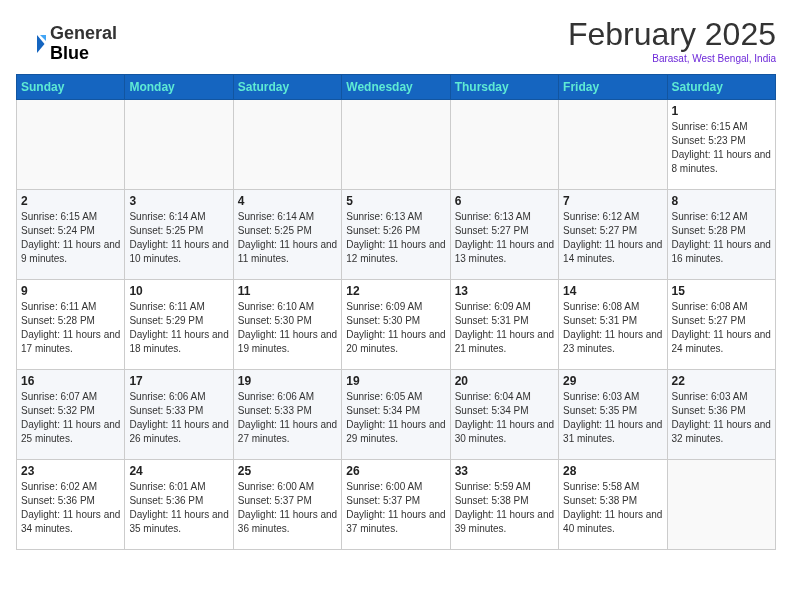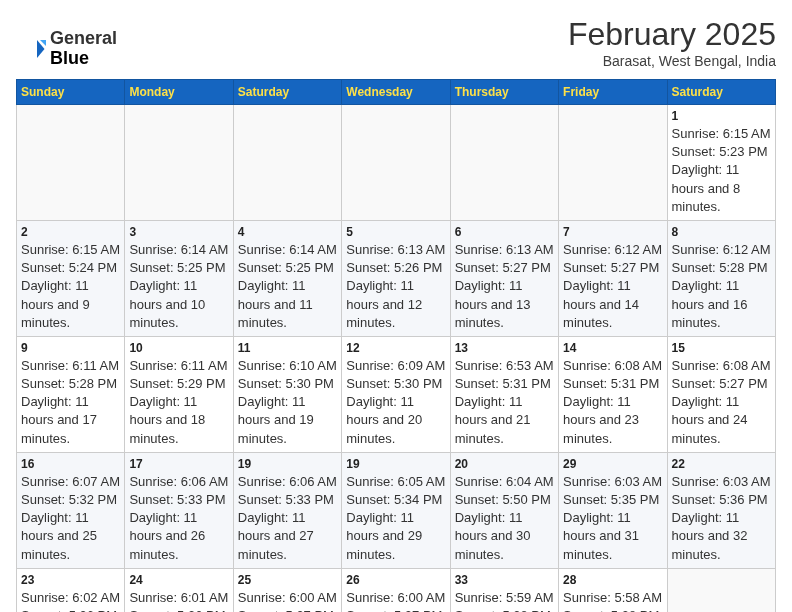--- a/index.html
+++ b/index.html
@@ -32,31 +32,31 @@
       width: 30px;
       height: 30px;
     }
     .title-block { text-align: right; }
     .month-title {
       font-size: 32px;
       font-weight: normal;
       color: #333;
     }
     .location {
-      font-size: 14px;
-      color: #404040;
+      font-size: 10px;
+      color: #6d28d9;
     }
     .calendar {
       width: 100%;
       border-collapse: collapse;
       border: 1px solid #ccc;
     }
     .calendar th {
       background: #1565c0;
-      color: #fde047;
+      color: #5eead4;
       font-size: 12px;
       font-weight: bold;
       padding: 5px 4px;
       border: 1px solid #1255a0;
       text-align: left;
     }
     .calendar td {
       vertical-align: top;
       border: 1px solid #ccc;
       padding: 4px;
@@ -70,21 +70,21 @@
     .calendar tr:nth-child(even) td {
       background: #f5f7fa;
     }
     .day-num {
       font-size: 12px;
       font-weight: bold;
       margin-bottom: 2px;
       color: #222;
     }
     .day-info {
-      font-size: 13px;
+      font-size: 10px;
       color: #333;
       line-height: 1.4;
     }
     .empty { background: #f9f9f9 !important; }
   </style>
 </head>
 <body>
 
 <div class="header">
   <div class="logo">
@@ -194,21 +194,21 @@
 Daylight: 11 hours and 19 minutes.</div>
         </td>
         <td>
           <div class="day-num">12</div>
           <div class="day-info">Sunrise: 6:09 AM
 Sunset: 5:30 PM
 Daylight: 11 hours and 20 minutes.</div>
         </td>
         <td>
           <div class="day-num">13</div>
-          <div class="day-info">Sunrise: 6:53 AM
+          <div class="day-info">Sunrise: 6:09 AM
 Sunset: 5:31 PM
 Daylight: 11 hours and 21 minutes.</div>
         </td>
         <td>
           <div class="day-num">14</div>
           <div class="day-info">Sunrise: 6:08 AM
 Sunset: 5:31 PM
 Daylight: 11 hours and 23 minutes.</div>
         </td>
         <td>
@@ -239,21 +239,21 @@
         </td>
         <td>
           <div class="day-num">19</div>
           <div class="day-info">Sunrise: 6:05 AM
 Sunset: 5:34 PM
 Daylight: 11 hours and 29 minutes.</div>
         </td>
         <td>
           <div class="day-num">20</div>
           <div class="day-info">Sunrise: 6:04 AM
-Sunset: 5:50 PM
+Sunset: 5:34 PM
 Daylight: 11 hours and 30 minutes.</div>
         </td>
         <td>
           <div class="day-num">29</div>
           <div class="day-info">Sunrise: 6:03 AM
 Sunset: 5:35 PM
 Daylight: 11 hours and 31 minutes.</div>
         </td>
         <td>
           <div class="day-num">22</div>

